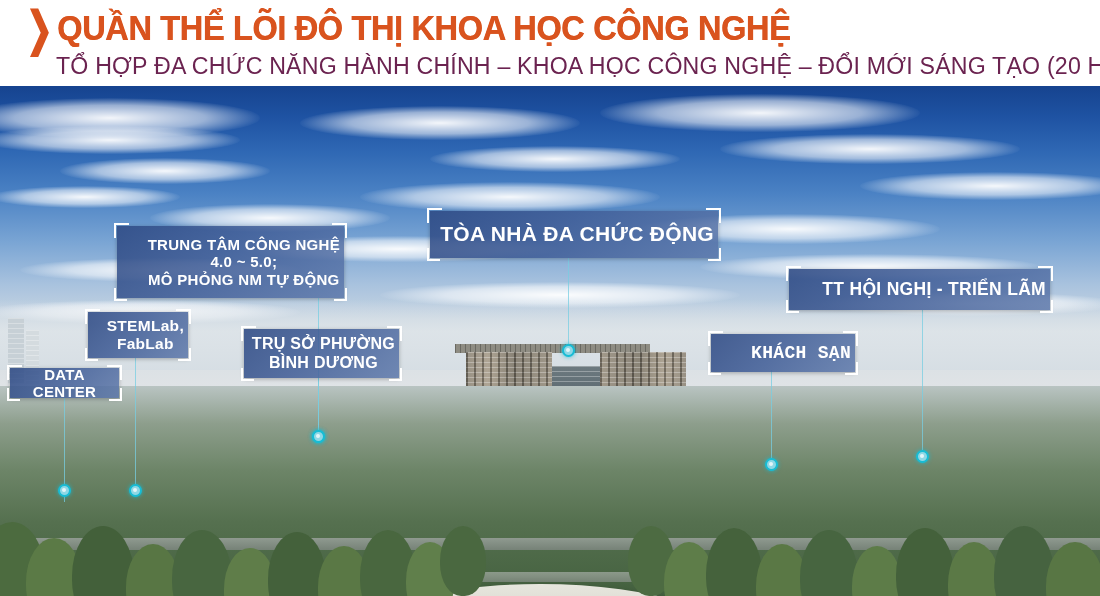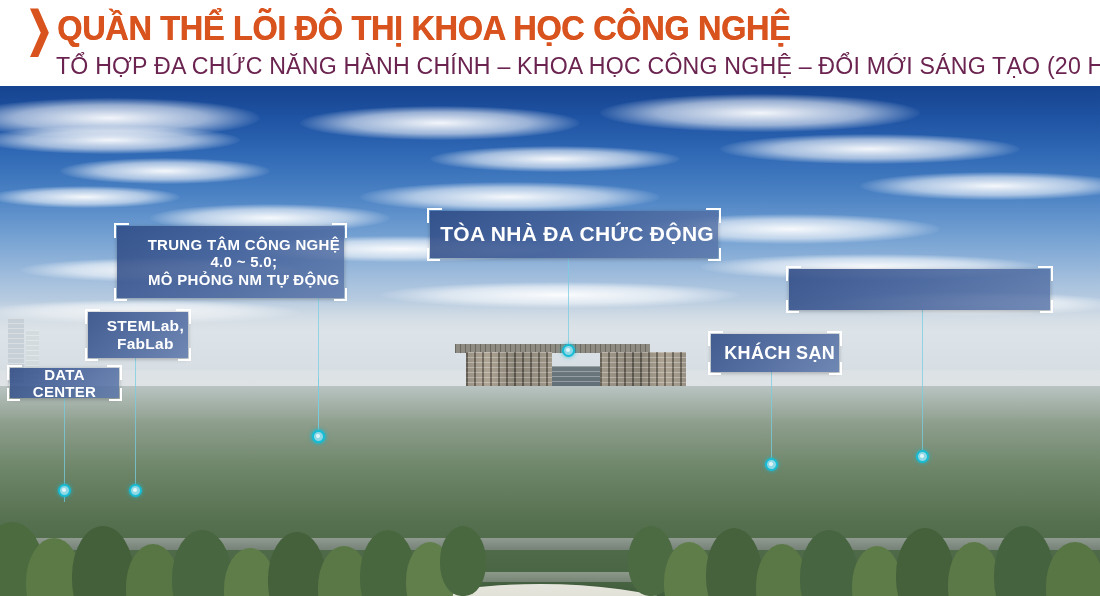--- a/index.html
+++ b/index.html
@@ -441,31 +441,38 @@
   </div>
 
   <div class="callout" style="left:117px; top:140px; width:227px; height:72px; font-size:15px;">
     <span class="txt">TRUNG TÂM CÔNG NGHỆ
 4.0 ~ 5.0;
 MÔ PHỎNG NM TỰ ĐỘNG</span>
     <span class="c3"></span>
       <span class="c4"></span>
   </div>
 
+  <div class="callout" style="left:244px; top:243px; width:155px; height:49px; font-size:16px;">
+    <span class="txt">TRỤ SỞ PHƯỜNG
+BÌNH DƯƠNG</span>
+    <span class="c3"></span>
+      <span class="c4"></span>
+  </div>
 
   <div class="callout" style="left:430px; top:125px; width:288px; height:47px; font-size:21px;">
     <span class="txt">TÒA NHÀ ĐA CHỨC ĐỘNG</span>
     <span class="c3"></span>
       <span class="c4"></span>
   </div>
 
   <div class="callout" style="left:789px; top:183px; width:261px; height:41px; font-size:17.5px;">
-    <span class="c3"></span>
-      <span class="c4"></span>
-  </div>
-
-  <div class="callout" style="left:711px; top:248px; width:128px; height:38px; font-size:18px;">
+    <span class="txt">TT HỘI NGHỊ - TRIỂN LÃM</span>
+    <span class="c3"></span>
+      <span class="c4"></span>
+  </div>
+
+  <div class="callout" style="left:711px; top:248px; width:144px; height:38px; font-size:18px;font-family:Liberation Mono, monospace;">
     <span class="txt">KHÁCH SẠN</span>
     <span class="c3"></span>
       <span class="c4"></span>
   </div>
 
 </div>
 
 </body></html>

